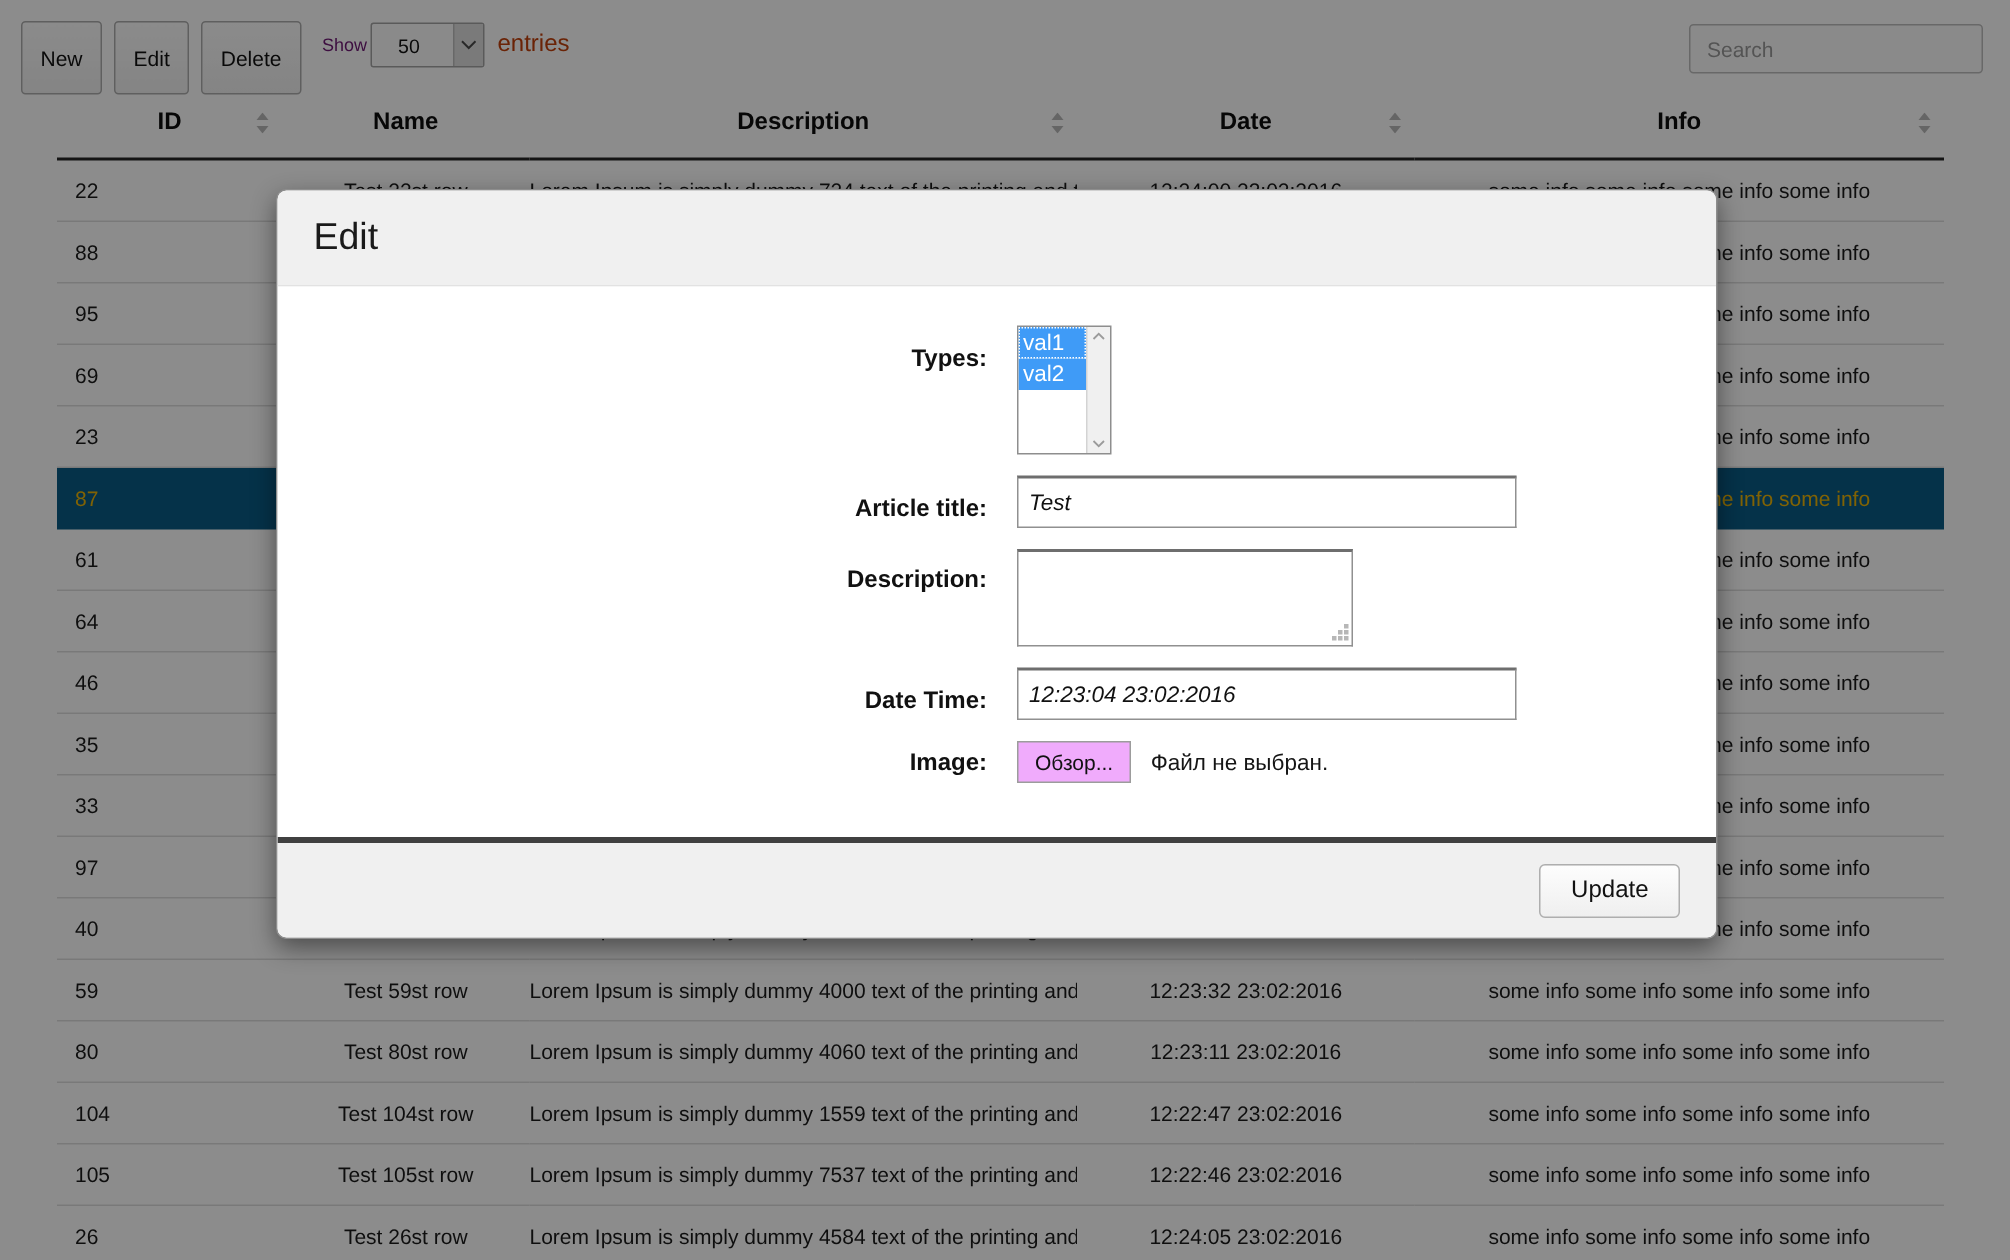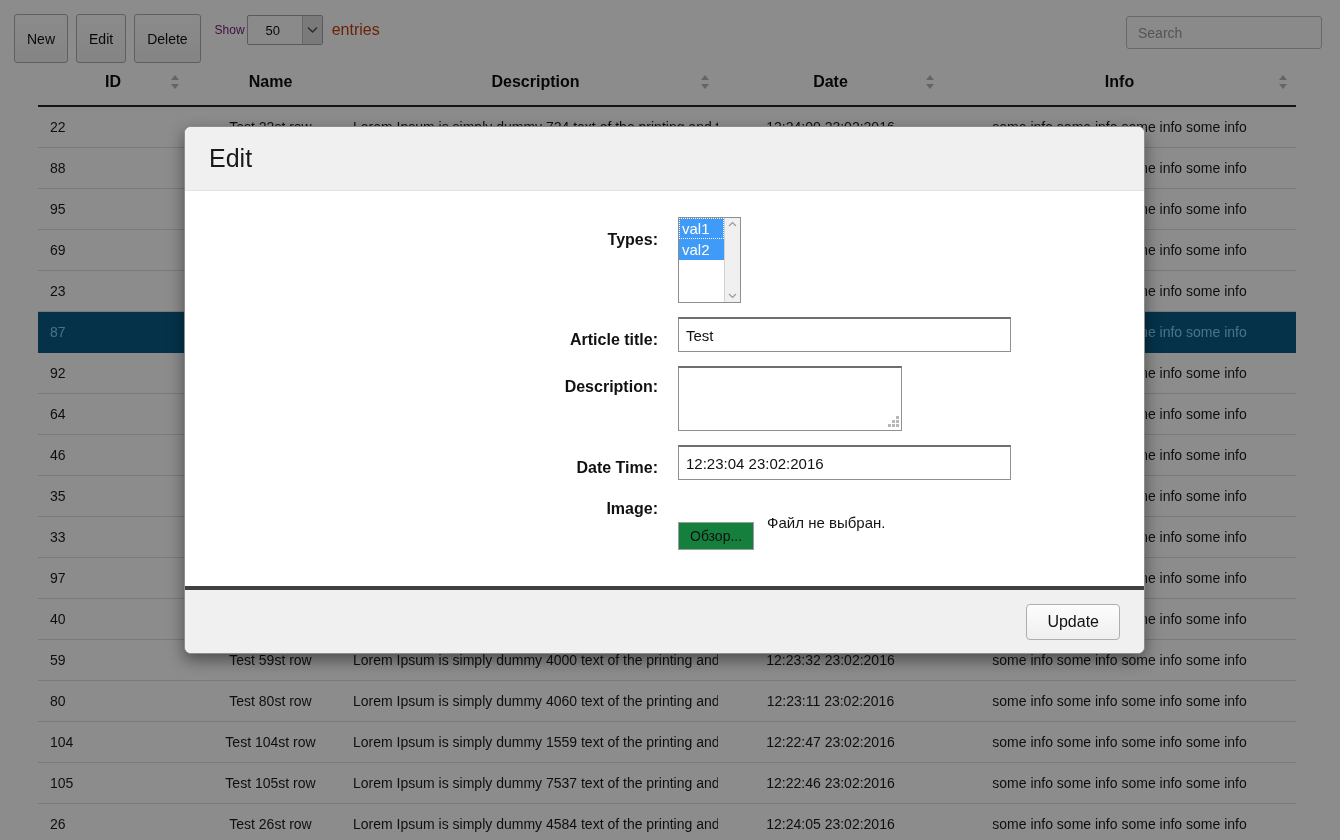--- a/index.html
+++ b/index.html
@@ -146,21 +146,21 @@
     padding: 12px 0;
     height: 41px;
     border-bottom: 1px solid #dddddd;
     text-align: center;
     white-space: nowrap;
     overflow: hidden;
   }
   table.data tbody td.id-cell { text-align: left; padding-left: 12px; }
   tbody tr.selected td {
     background: #0a5c86;
-    color: #7dd3fc;
+    color: #eab308;
     border-bottom: 1px solid #0a5c86;
   }
 
   .col-id    { width: 150px; }
   .col-name  { width: 165px; }
   .col-desc  { width: 365px; }
   .col-date  { width: 225px; }
   .col-info  { width: 353px; }
 
   
@@ -261,20 +261,21 @@
     width: 333px;
     height: 35px;
     border: 1px solid #909090;
     border-top: 2px solid #6e6e6e;
     background: #fff;
     font-family: "Liberation Sans", sans-serif;
     font-size: 15px;
     color: #111;
     padding: 12px 7px;
     outline: none;
+    font-style: italic;
   }
   .textarea-holder {
     position: relative;
     width: 224px;
     height: 65px;
   }
   textarea.desc-input {
     width: 224px;
     height: 65px;
     border: 1px solid #909090;
@@ -304,27 +305,26 @@
   .grip i.c { right: 4px; bottom: 4px; }
   .grip i.d { right: 0; bottom: 0; }
   .grip i.e { right: 4px; bottom: 0; }
   .grip i.f { right: 8px; bottom: 0; }
 
   .file-row { display: flex; align-items: center; }
   .file-btn {
     font-family: "Liberation Sans", sans-serif;
     font-size: 14px;
     color: #111;
-    background: #15803d;
+    background: #f0abfc;
     border: 1px solid #9c9c9c;
     padding: 4px 11px;
     cursor: pointer;
     height: 28px;
     line-height: 18px;
-    margin-top: 28px;
   }
   .file-status {
     font-size: 15px;
     color: #151515;
     margin-left: 13px;
   }
 
   .modal-footer {
     height: 67px;
     background: #f0f0f0;
@@ -461,21 +461,21 @@
               <td>some info some info some info some info</td>
             </tr>
             <tr class="selected">
               <td class="id-cell">87</td>
               <td>Test 87st row</td>
               <td>Lorem Ipsum is simply dummy 1705 text of the printing and typesetting</td>
               <td>12:23:06 23:02:2016</td>
               <td>some info some info some info some info</td>
             </tr>
             <tr>
-              <td class="id-cell">92</td>
+              <td class="id-cell">61</td>
               <td>Test 92st row</td>
               <td>Lorem Ipsum is simply dummy 4493 text of the printing and typesetting</td>
               <td>12:23:01 23:02:2016</td>
               <td>some info some info some info some info</td>
             </tr>
             <tr>
               <td class="id-cell">64</td>
               <td>Test 64st row</td>
               <td>Lorem Ipsum is simply dummy 5528 text of the printing and typesetting</td>
               <td>12:23:29 23:02:2016</td>

